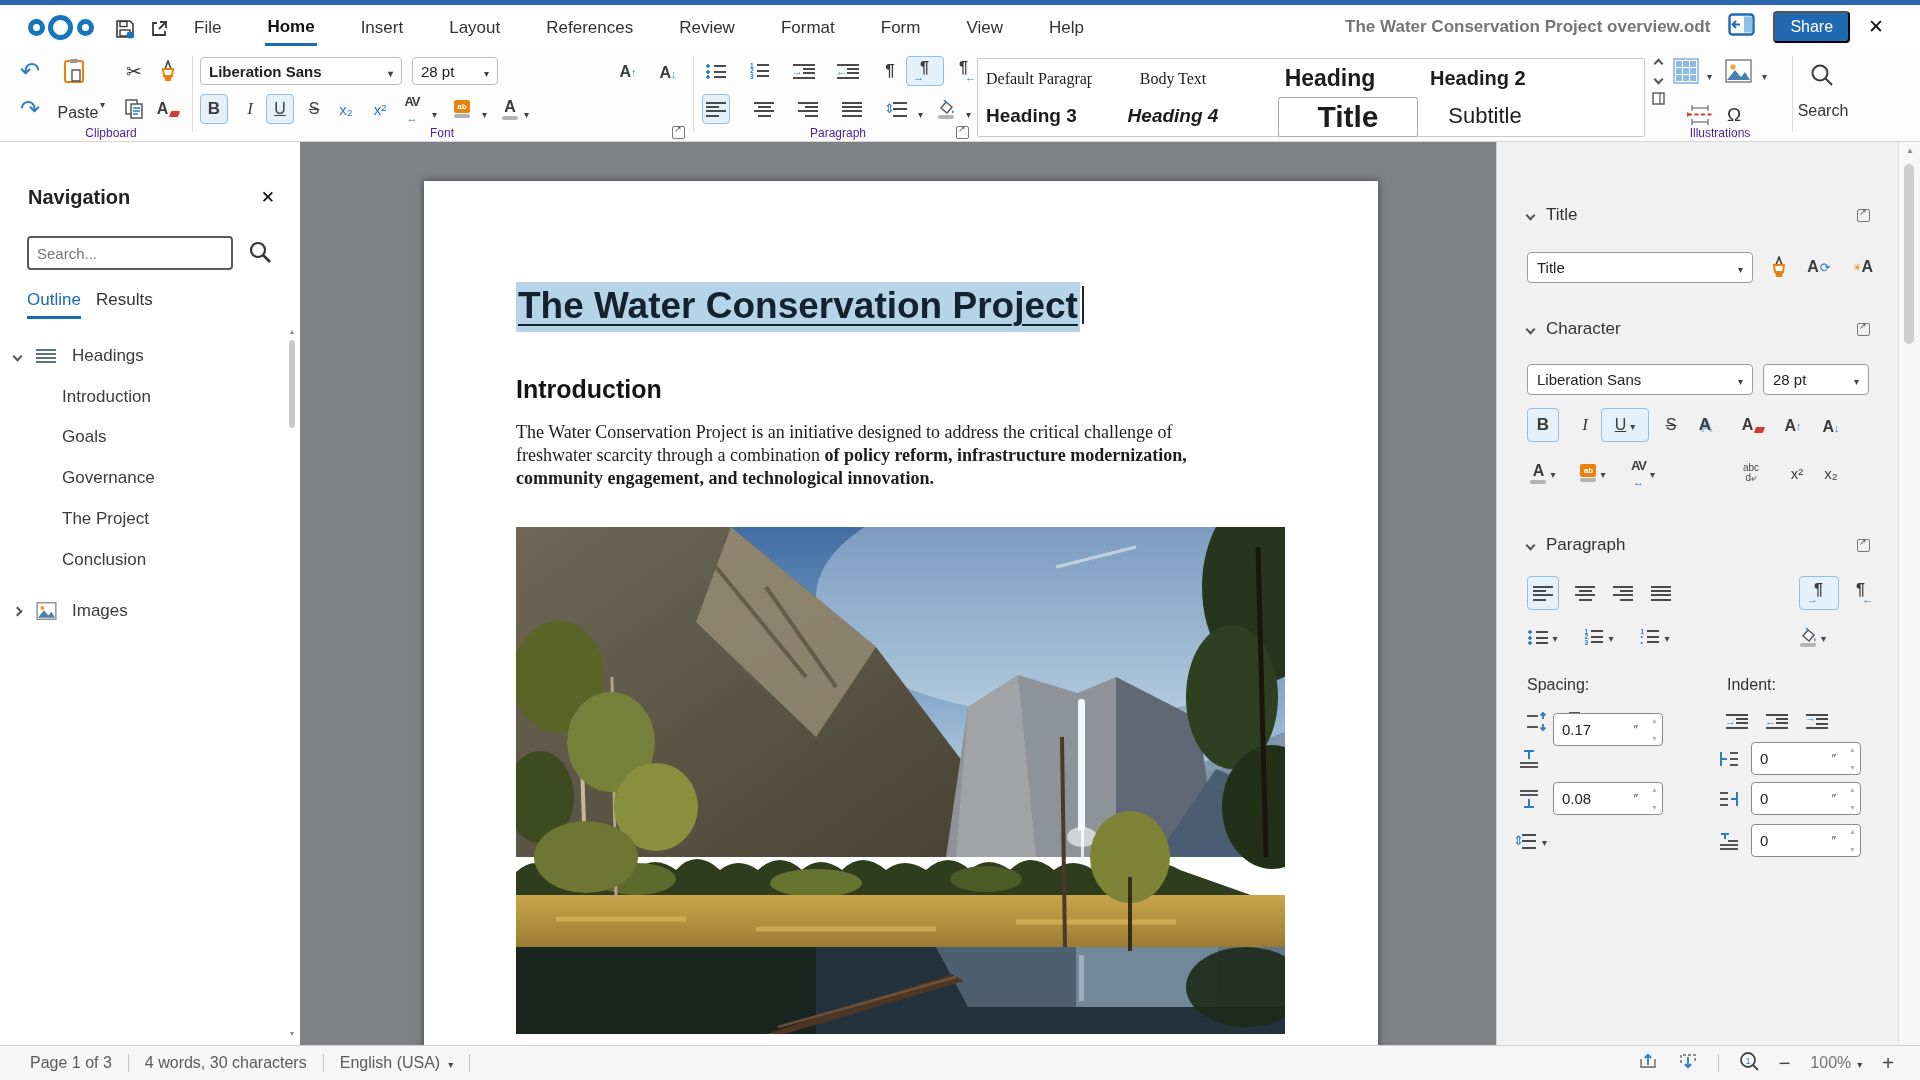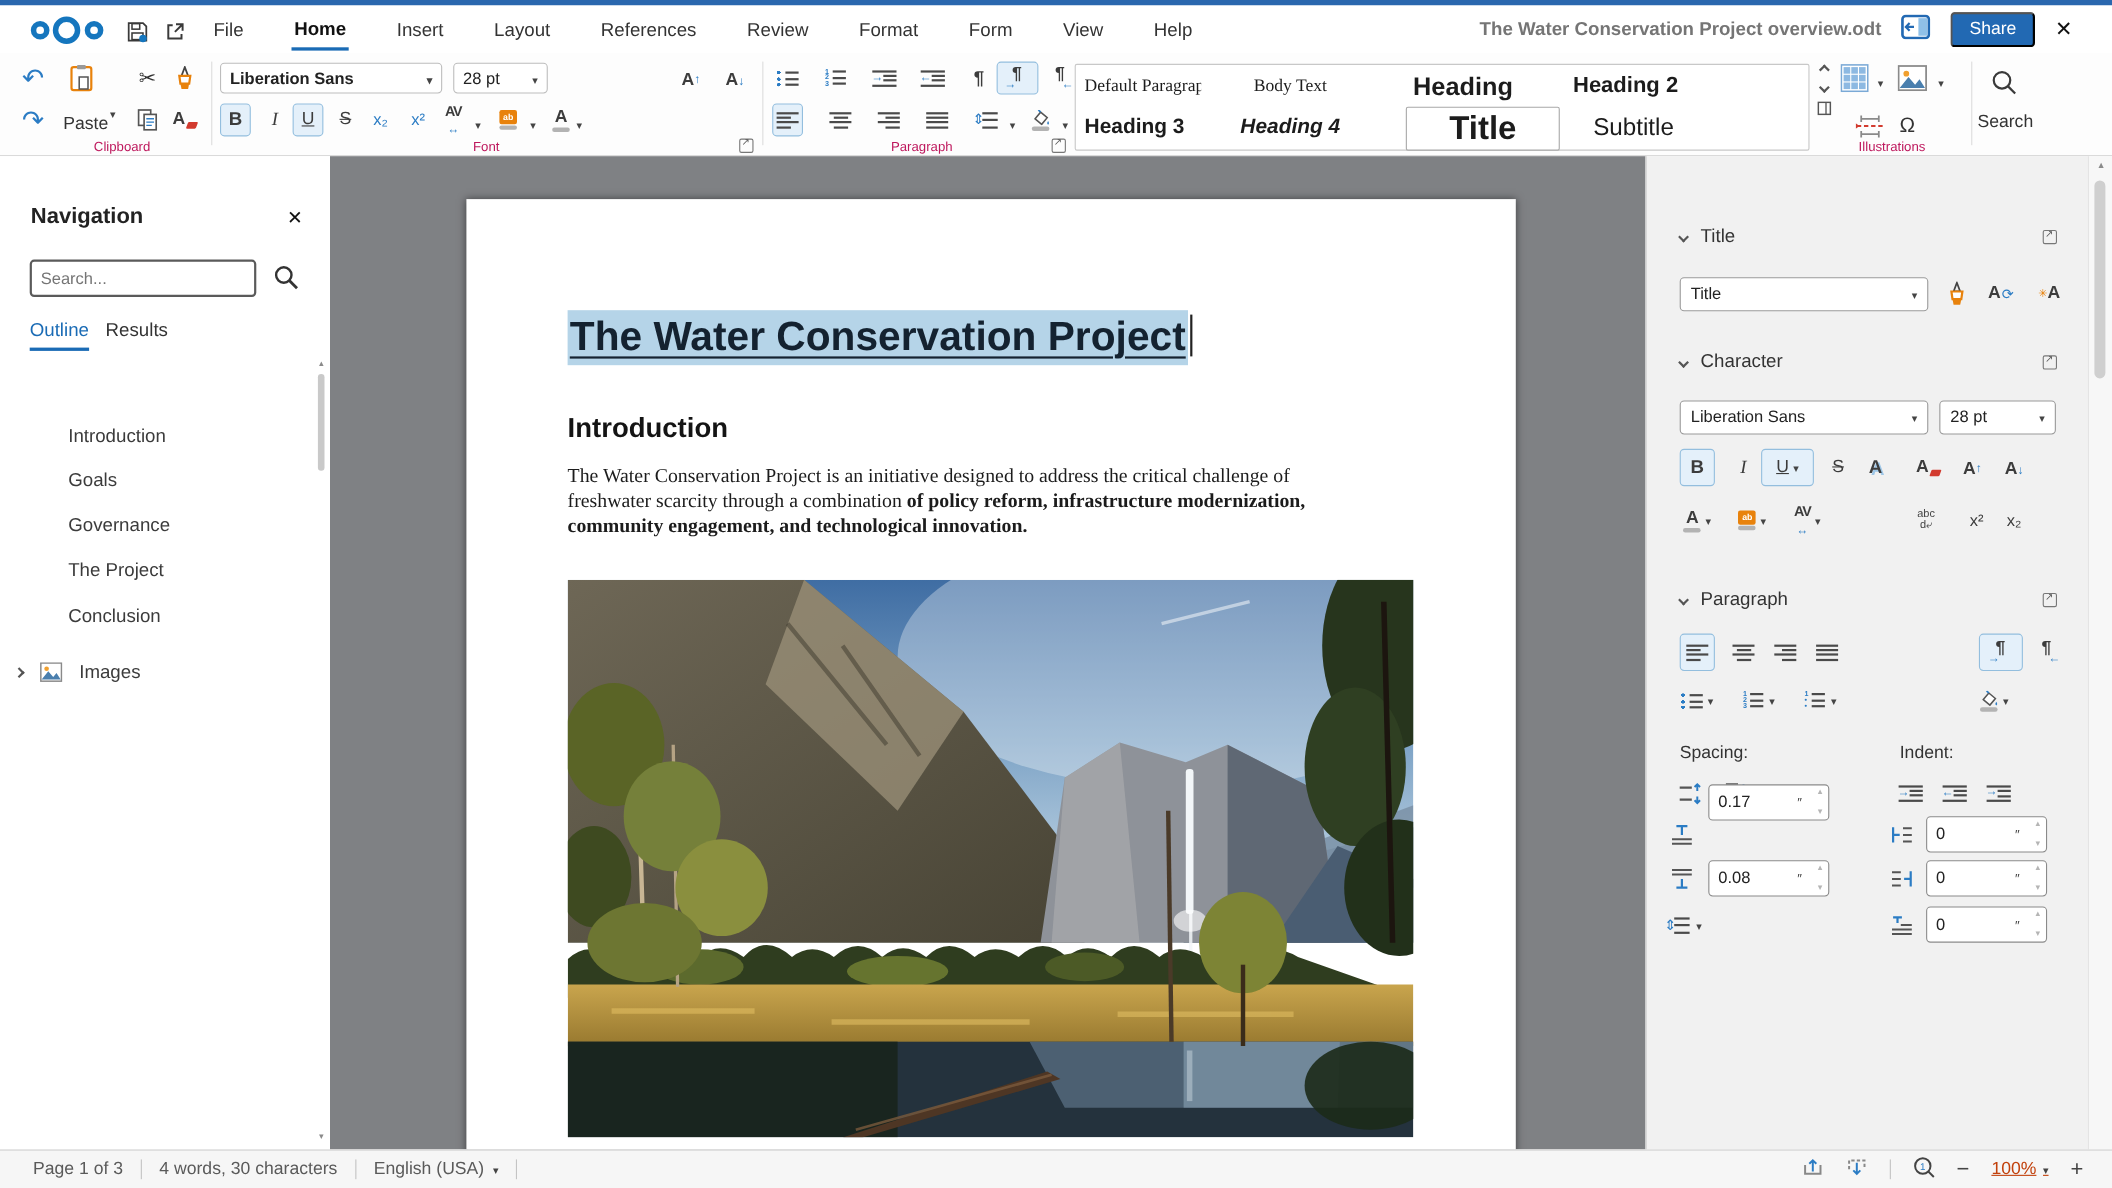--- a/index.html
+++ b/index.html
@@ -22,21 +22,21 @@
   .mb-right { margin-left:auto; display:flex; align-items:center; gap:18px; padding-right:36px; }
   .doc-title { font-size:17px; font-weight:700; color:#757575; }
   .share-btn { background:#2269b3; color:#fff; font-size:16px; border-radius:4px; padding:5px 15px; }
   .close-x::after { content:"✕"; font-size:19px; color:#111; }
 
   
   .toolbar { position:absolute; top:48px; left:0; right:0; height:94px; background:#fdfdfd; border-bottom:1px solid #d6d6d6; }
   .tb-btn { position:absolute; height:30px; min-width:28px; display:flex; align-items:center; justify-content:center; border-radius:4px; color:#3c3c3c; }
   .tb-btn.on { background:#e4f0fa; border:1px solid #93bede; }
   .tb-sep { position:absolute; top:8px; width:1px; height:76px; background:#dcdcdc; }
-  .grp-label { position:absolute; top:78px; font-size:12px; color:#be185d; text-align:center; }
+  .grp-label { position:absolute; top:78px; font-size:12px; color:#4c1d95; text-align:center; }
   .dd::after { content:"▾"; font-size:10px; color:#444; }
   .blue { color:#2b7cc4; }
   .orange { color:#e8820c; }
   .cmb { position:absolute; background:#fff; border:1px solid #bdbdbd; border-radius:4px; display:flex; align-items:center; padding:0 8px; font-size:15px; color:#222; height:28px; }
   .cmb .dd { margin-left:auto; }
 
   .c-undo::after { content:"↶"; font-size:24px; color:#2b7cc4; }
   .c-redo::after { content:"↷"; font-size:24px; color:#2b7cc4; }
   .c-cut::after { content:"✂"; font-size:19px; color:#333; }
   .c-pil::after { content:"¶"; font-size:17px; font-weight:700; color:#3c3c3c; }
@@ -153,21 +153,21 @@
   .su::after { content:"▲"; } .sd::after { content:"▼"; }
   .win-scroll { position:absolute; top:142px; left:1898px; width:22px; bottom:35px; background:#f7f7f7; border-left:1px solid #e2e2e2; }
   .win-scroll .arrow { position:absolute; left:0; width:22px; text-align:center; font-size:8px; color:#8a8a8a; }
   .win-scroll .thumb { position:absolute; left:5px; top:22px; width:10px; height:180px; background:#cfcfcf; border-radius:5px; }
 
   
   .statusbar { position:absolute; bottom:0; left:0; right:0; height:35px; background:#f6f6f6; border-top:1px solid #d0d0d0; display:flex; align-items:center; font-size:16px; color:#5a5a5a; }
   .sb-item { padding:0 16px; display:flex; align-items:center; gap:8px; }
   .sb-div { width:1px; height:18px; background:#c4c4c4; }
   .status-right { margin-left:auto; display:flex; align-items:center; gap:20px; padding-right:26px; }
-  .zoom-pct { display:flex; align-items:flex-end; gap:6px; color:#c2410c;text-decoration:underline; }
+  .zoom-pct { display:flex; align-items:flex-end; gap:6px; color:#737373; }
   .c-minus::after { content:"−"; font-size:20px; color:#444; }
   .c-plus::after { content:"+"; font-size:20px; color:#444; }
 </style>
 </head>
 <body>
 
 <div class="app">
   <div class="topstrip"></div>
 
   <header class="menubar">
@@ -431,20 +431,27 @@
     <input class="nav-search" placeholder="Search..." style="">
     <span class="nav-mag">
       <svg width="24" height="24" viewBox="0 0 24 24">
           <circle cx="10" cy="10" r="7" fill="none" stroke="#333" stroke-width="2.2"></circle>
           <line x1="15" y1="15" x2="22" y2="22" stroke="#333" stroke-width="2.6"></line>
         </svg>
     </span>
     <span class="nav-tab active" style="left:27px">Outline</span>
     <span class="nav-tab" style="left:96px;color:#333">Results</span>
 
+    <div class="tree-row" style="top:199px">
+      <span class="chvbox chv d"></span>
+      <span class="ticon">
+          <span class="i-heads"></span>
+        </span>
+      <span class="tlabel">Headings</span>
+    </div>
     <div class="tree-row leaf" style="top:240px">
         <span class="tlabel">Introduction</span>
       </div>
     <div class="tree-row leaf" style="top:280px">
         <span class="tlabel">Goals</span>
       </div>
     <div class="tree-row leaf" style="top:321px">
         <span class="tlabel">Governance</span>
       </div>
     <div class="tree-row leaf" style="top:362px">

